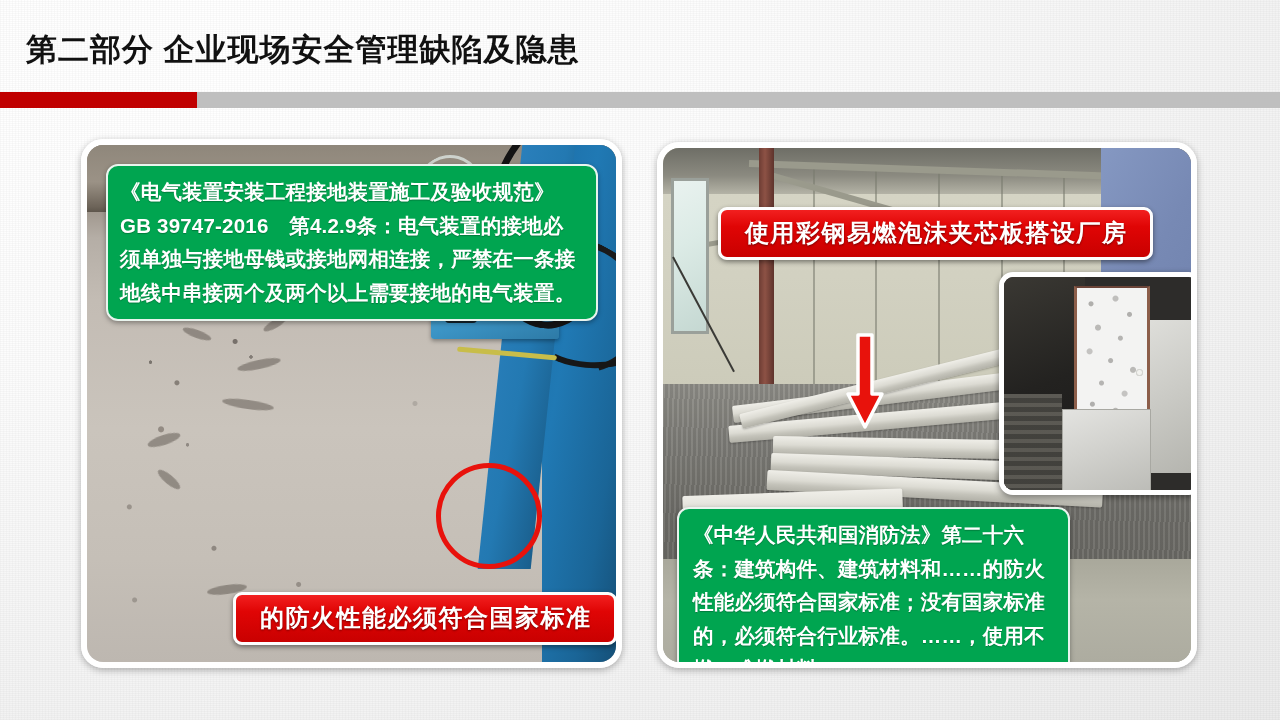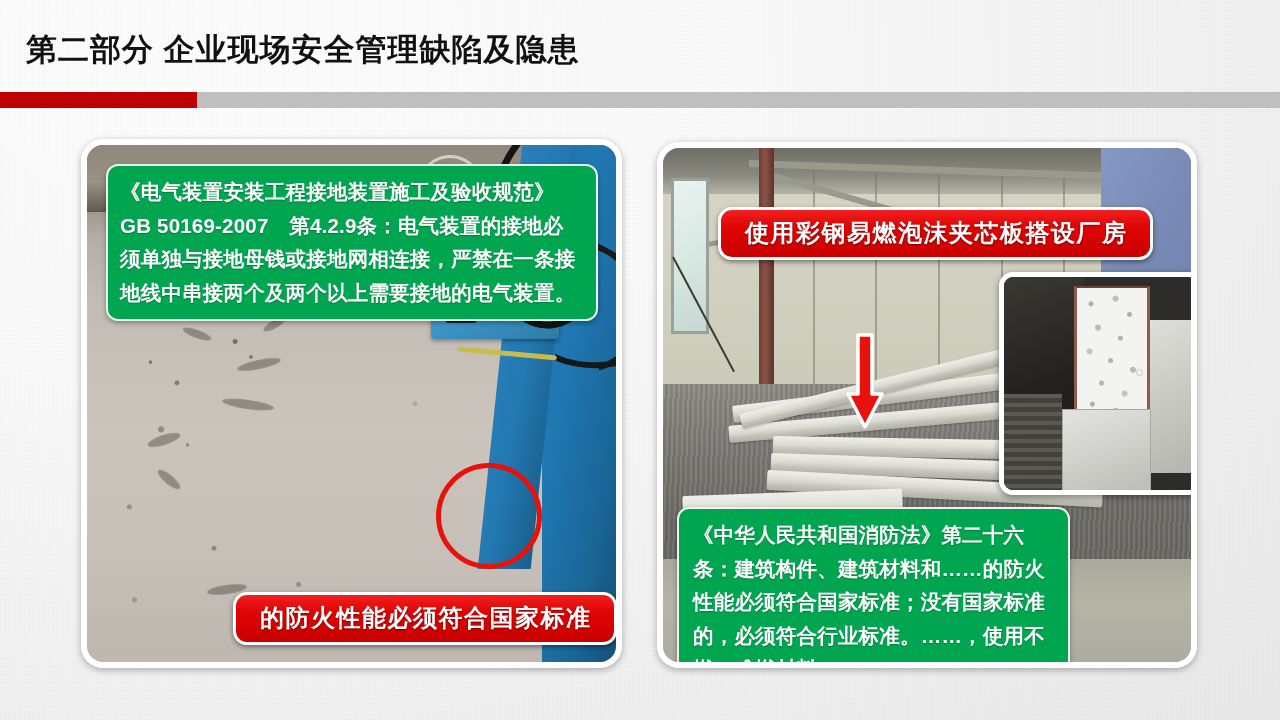--- a/index.html
+++ b/index.html
@@ -336,21 +336,21 @@
     left: 14px;
     top: 359px;
     width: 393px;
     padding: 9px 12px 10px 14px;
   }
 
   .red-label {
     position: absolute;
     background: linear-gradient(180deg, #f22020 0%, #e00505 35%, #c90000 100%);
     border: 3px solid #fdfdfd;
-    border-radius: 14px;
+    border-radius: 9px;
     box-shadow: 0 2px 5px rgba(0,0,0,0.45);
     color: #ffffff;
     font-size: 24px;
     font-weight: bold;
     letter-spacing: 1.5px;
     text-align: center;
     white-space: nowrap;
     text-shadow: 0 1px 2px rgba(0,0,0,0.45);
     z-index: 11;
     box-sizing: border-box;
@@ -403,21 +403,21 @@
       <div class="lf-cable" style="left:400px;top:-30px;width:120px;height:200px;border-color:transparent;border-left-color:#141414;border-bottom-color:#141414;transform:rotate(6deg);"></div>
       <div class="lf-cable2" style="left:418px;top:95px;width:130px;height:120px;border-color:transparent;border-top-color:#1a1a1a;border-right-color:#1a1a1a;transform:rotate(28deg);"></div>
       <div class="lf-cable2" style="left:440px;top:120px;width:150px;height:90px;border-color:transparent;border-bottom-color:#171717;transform:rotate(-10deg);"></div>
 
       <div class="lf-yellow" style="left:370px;top:206px;width:100px;transform:rotate(5deg);"></div>
 
       <div class="annot-circle" style="left:349px;top:318px;width:96px;height:96px;"></div>
     </div>
 
     <div class="green-box gb-left">
-      <p>《电气装置安装工程接地装置施工及验收规范》GB 50169-2007　第4.2.9条：电气装置的接地必须单独与接地母钱或接地网相连接，严禁在一条接地线中串接两个及两个以上需要接地的电气装置。</p>
+      <p>《电气装置安装工程接地装置施工及验收规范》GB 39747-2016　第4.2.9条：电气装置的接地必须单独与接地母钱或接地网相连接，严禁在一条接地线中串接两个及两个以上需要接地的电气装置。</p>
     </div>
 
     <div class="red-label rl-left">的防火性能必须符合国家标准</div>
   </div>
 
   <div class="card card-right">
 
     <div class="photo photo-right">
       <div class="rf-wall-upper"></div>
       <div class="rf-ceiling"></div>

